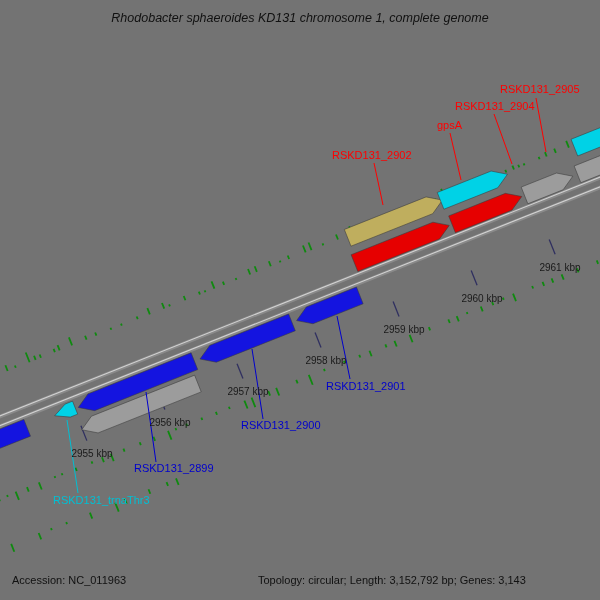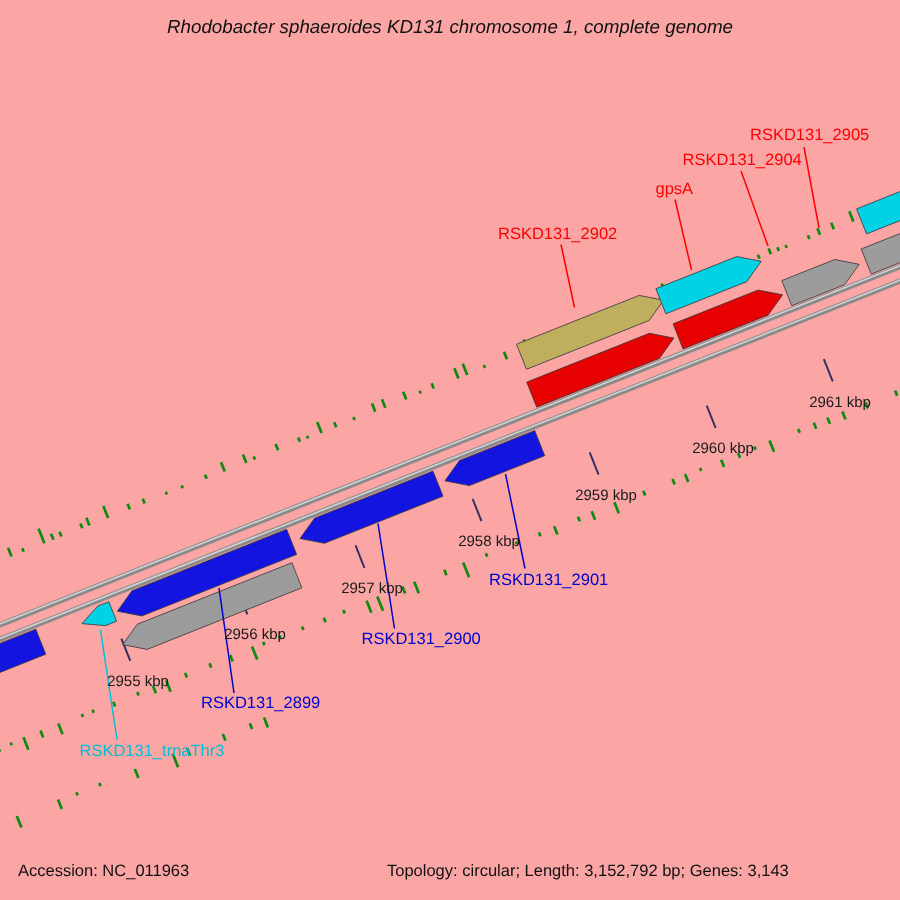--- a/index.html
+++ b/index.html
@@ -1,16 +1,16 @@
 <!DOCTYPE html>
 <html><head>
 <meta charset="utf-8">
 <style>
   html,body{margin:0;padding:0;background:#ffffff;}
-  .screen{position:relative;width:600px;height:600px;background:#fca5a5;overflow:hidden;
+  .screen{position:relative;width:600px;height:600px;background:#737373;overflow:hidden;
           font-family:"Liberation Sans","DejaVu Sans",sans-serif;}
   svg{display:block;}
   .title{font-size:12.5px;font-style:italic;fill:#111111;}
   .ruler-label{font-size:10px;}
   .gene-label{font-size:11px;}
   .status-text{font-size:11px;fill:#111111;}
 </style>
 </head>
 <body>
 

